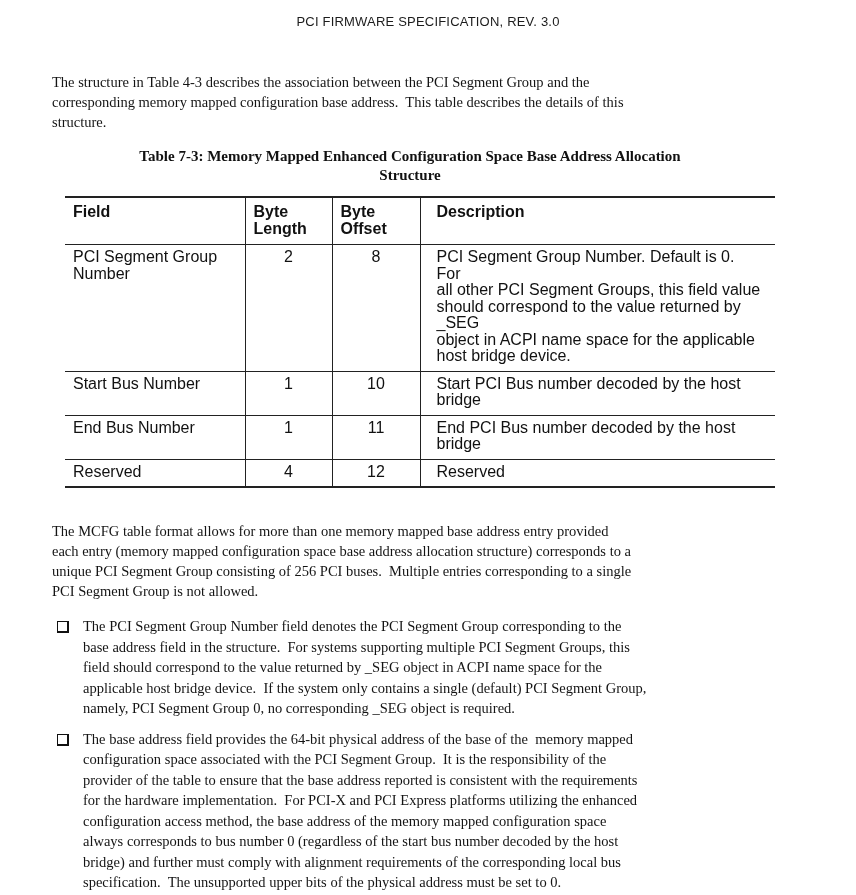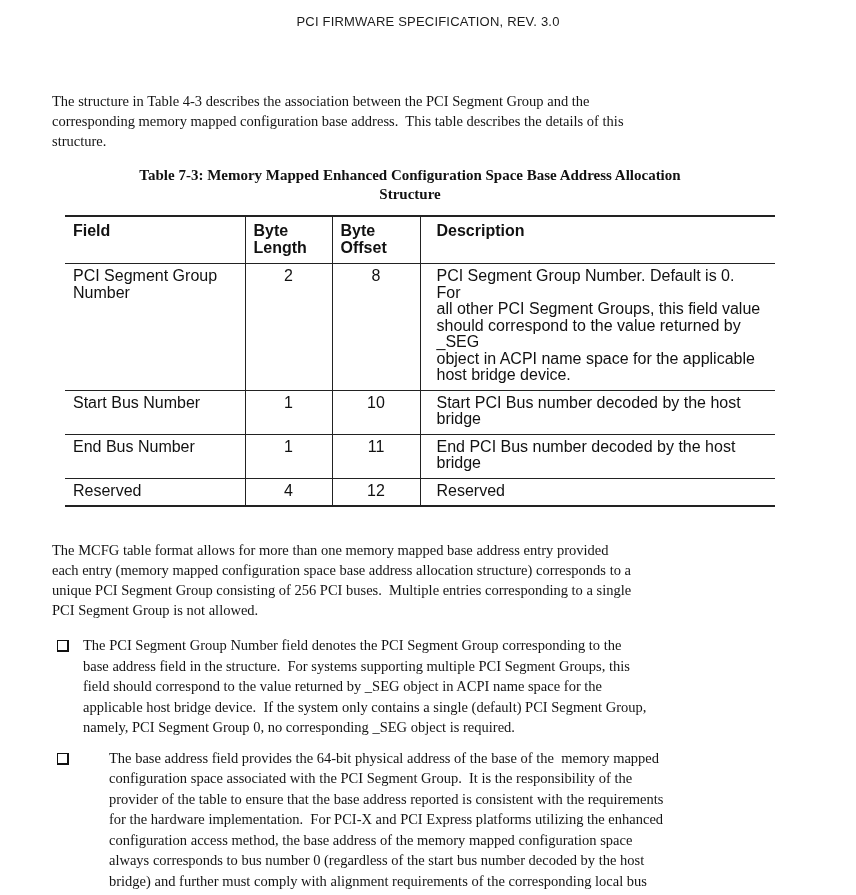--- a/index.html
+++ b/index.html
@@ -21,21 +21,21 @@
   .content { margin:0 50px 0 52px; }
 
   .body-text {
     margin:0;
     font-family:"Liberation Serif", serif;
     font-size:14.5px;
     line-height:20px;
     white-space:pre-wrap;
     color:#141414;
   }
-  .intro { margin-top:62px; }
+  .intro { margin-top:43px; }
   .mcfg  { margin-top:33px; }
 
   .table-caption {
     margin-top:15px;
     margin-left:3px;
     width:710px;
     text-align:center;
     font-family:"Liberation Serif", serif;
     font-weight:bold;
     font-size:15px;
@@ -70,21 +70,21 @@
     padding-bottom:7px;
     border-bottom:1.5px solid #222;
   }
   .spec-table tbody td { border-top:1px solid #222; }
   .spec-table tbody tr:first-child td { border-top:none; }
   .spec-table th + th, .spec-table td + td { border-left:1px solid #222; }
   .spec-table .num { text-align:center; }
   .spec-table .desc { padding-left:16px; }
 
   .bullet { display:flex; margin-top:15px; }
-  .bullet + .bullet { margin-top:10px;gap:26px; }
+  .bullet + .bullet { margin-top:10px; }
   .bullet-square {
     flex:0 0 auto;
     width:9px; height:9px;
     border:1.5px solid #111;
     border-right-width:2.5px;
     border-bottom-width:2.5px;
     margin:5px 14px 0 5px;
   }
   .bullet-text { line-height:20.5px; }
 </style>

